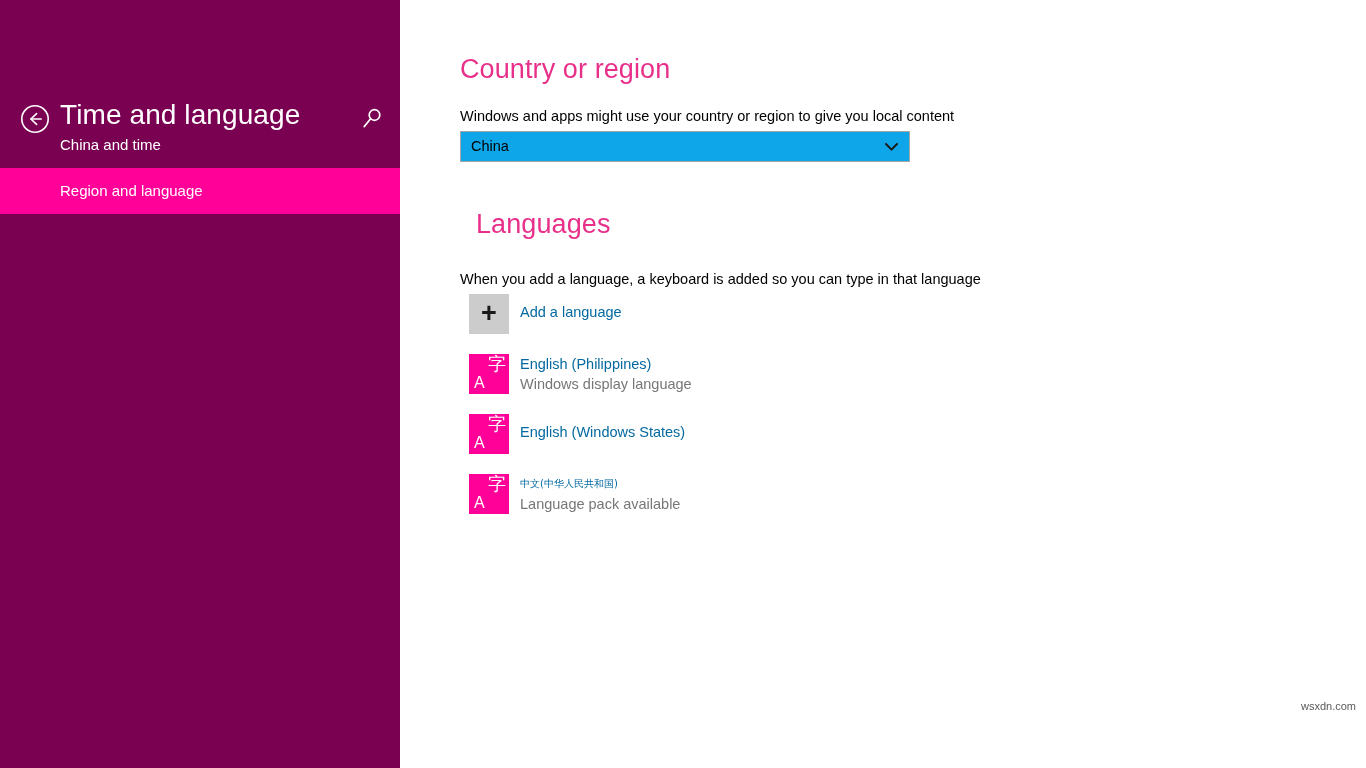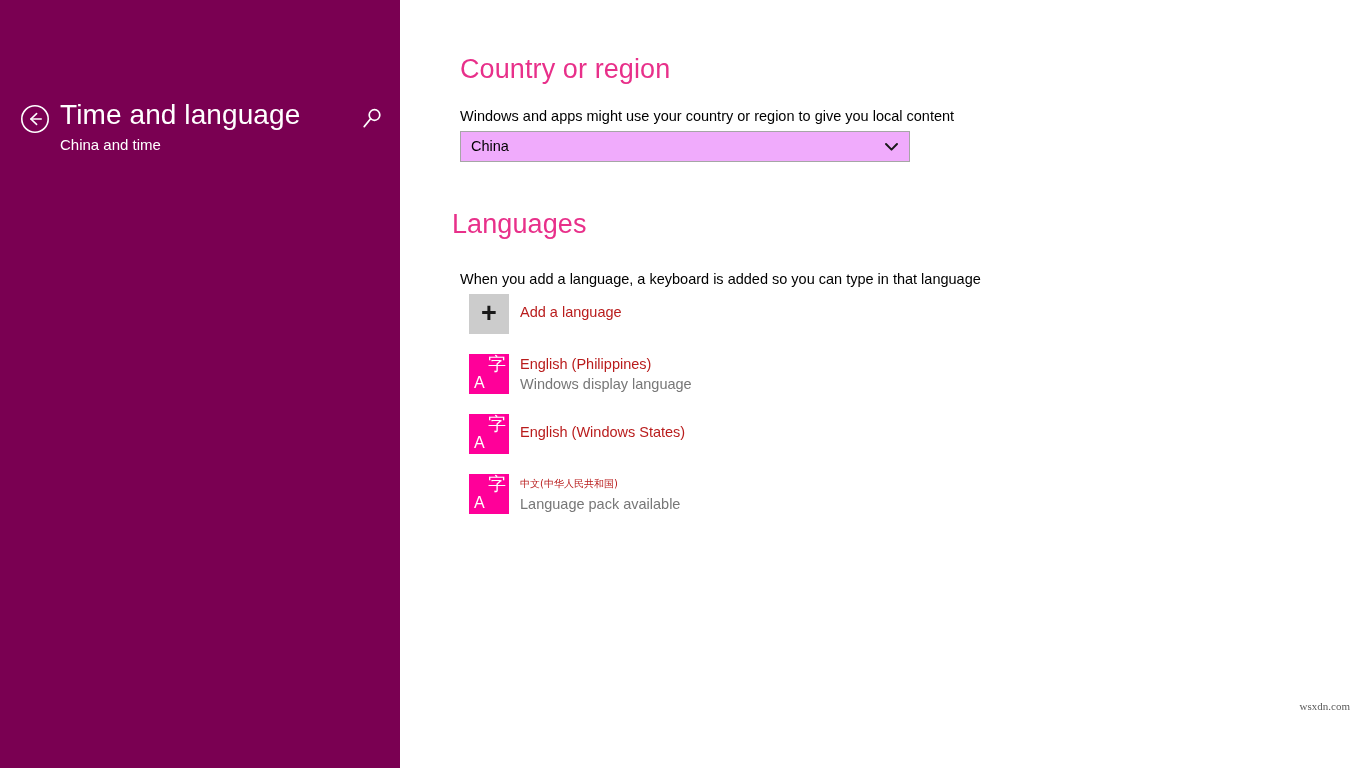--- a/index.html
+++ b/index.html
@@ -106,40 +106,40 @@
 
   .section-heading {
     position: absolute;
     font-size: 27px;
     font-weight: 300;
     color: #e8308a;
     letter-spacing: 0.1px;
     white-space: nowrap;
   }
   #heading-country { left: 60px; top: 54px; }
-  #heading-languages { left: 52px; top: 209px; }
+  #heading-languages { left: 76px; top: 209px; }
 
   .section-desc {
     position: absolute;
     font-size: 14.5px;
     color: #000000;
     white-space: nowrap;
   }
   #desc-country { left: 60px; top: 108px; }
   #desc-languages { left: 60px; top: 263px; margin-top: 8px; }
 
   
   #country-select {
     position: absolute;
     left: 60px;
     top: 131px;
     width: 450px;
     height: 31px;
     border: 1px solid #a6a6a6;
-    background: #f0abfc;
+    background: #0ea5e9;
     box-sizing: border-box;
     cursor: pointer;
   }
   #country-select-value {
     position: absolute;
     left: 10px;
     top: 0;
     line-height: 29px;
     font-size: 14.5px;
     color: #000000;
@@ -209,44 +209,44 @@
     font-family: "Liberation Sans", sans-serif;
   }
   .lang-texts {
     position: absolute;
     left: 60px;
     top: 0;
   }
   .lang-title {
     font-size: 14.5px;
     line-height: 20px;
-    color: #b91c1c;
+    color: #0369a1;
     white-space: nowrap;
   }
   .lang-title.cjk {
     font-family: "DejaVu Sans", sans-serif;
     font-size: 10px;
   }
   .lang-sub {
     font-size: 14.5px;
     line-height: 20px;
     color: #777777;
     white-space: nowrap;
   }
   .lang-row-add .lang-texts { top: 8px; }
   .lang-row-single .lang-texts { top: 8px; }
 
   
   #watermark {
     position: absolute;
-    right: 16px;
+    right: 10px;
     bottom: 8px;
     font-size: 11px;
     color: #5a5a5a;
-    font-family: Liberation Serif, serif;
+    font-family: Liberation Sans, sans-serif;
     white-space: nowrap;
   }
 </style>
 </head>
 <body>
 
 <div id="app">
 
   <div id="sidebar">
 
@@ -266,20 +266,23 @@
         <svg width="24" height="26" viewBox="0 0 24 26" aria-hidden="true">
           <circle cx="14.5" cy="9" r="5.3" fill="none" stroke="#ffffff" stroke-width="1.7"></circle>
           <line x1="10.6" y1="12.8" x2="4.2" y2="20.6" stroke="#ffffff" stroke-width="1.7" stroke-linecap="round"></line>
         </svg>
       </div>
     </div>
 
     <div id="nav-list">
       <div class="nav-item">
         <span>China and time</span>
+      </div>
+      <div class="nav-item selected">
+        <span>Region and language</span>
       </div>
     </div>
 
   </div>
 
   <div id="content">
 
     <div class="section-heading" id="heading-country">Country or region</div>
 
     <div class="section-desc" id="desc-country">Windows and apps might use your country or region to give you local content</div>

